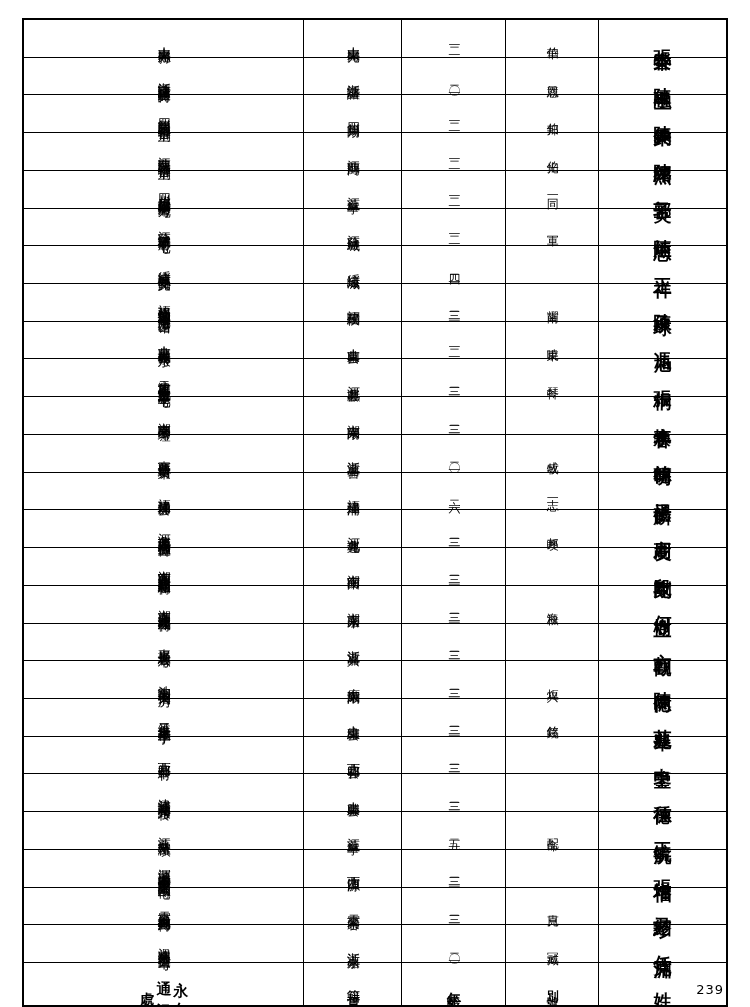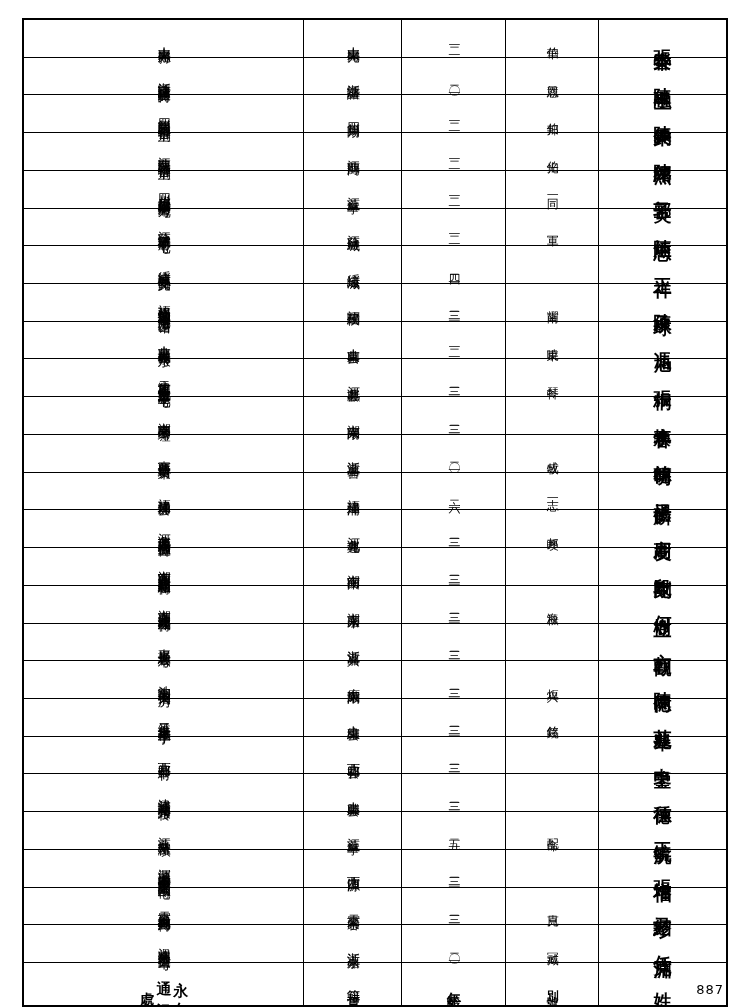--- a/index.html
+++ b/index.html
@@ -200,14 +200,14 @@
         <td>津浦临城站义和永号转</td>
         <td>江蘇阜宁八滩镇</td>
         <td>渾源縣城内本市街李家巷第十六間候宅轉</td>
         <td>雲南景谷城内郵局轉</td>
         <td>溫州東門外益关街十三号</td>
         <td class="hdr">永 久 通 訊 處</td>
       </tr>
     </tbody>
   </table>
 
-  <div class="pagenum">887</div>
+  <div class="pagenum">239</div>
 </div>
 
 </body></html>

